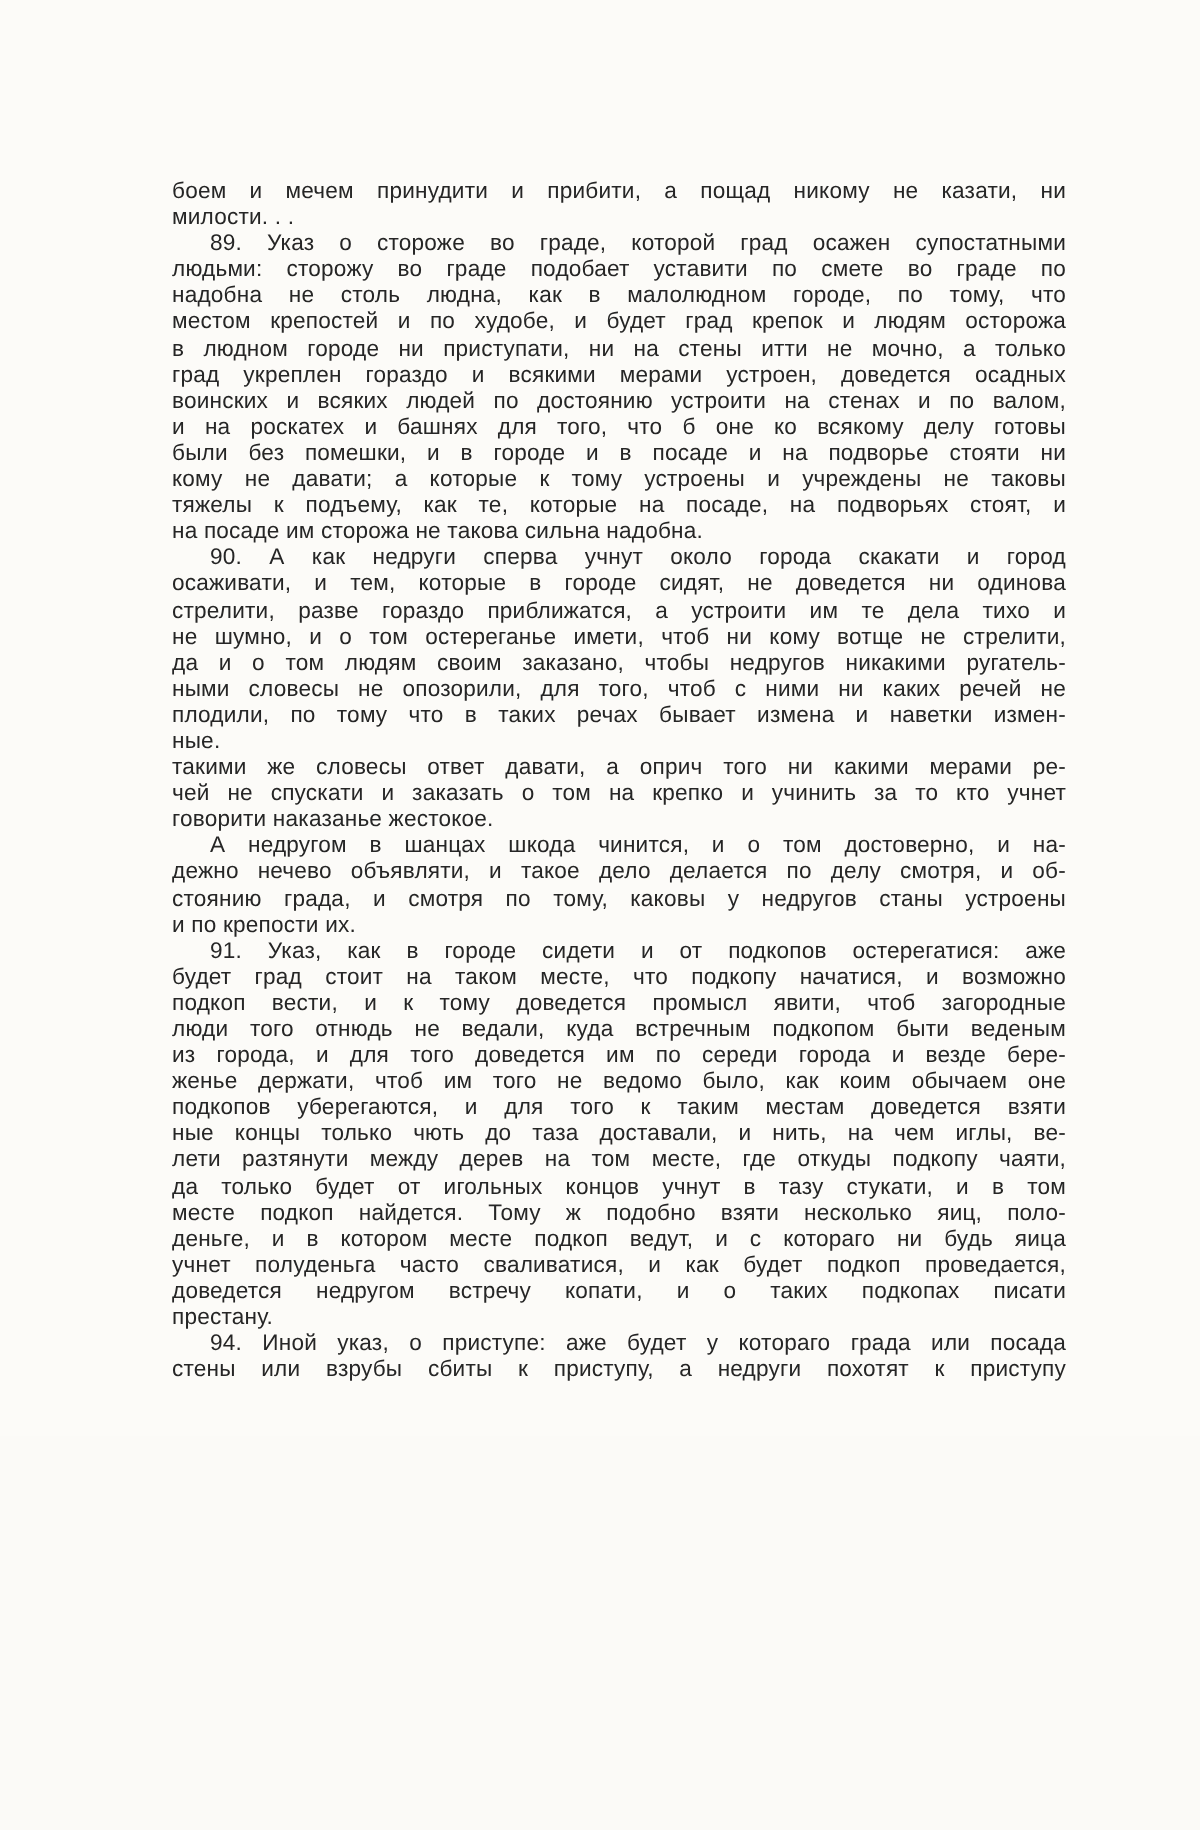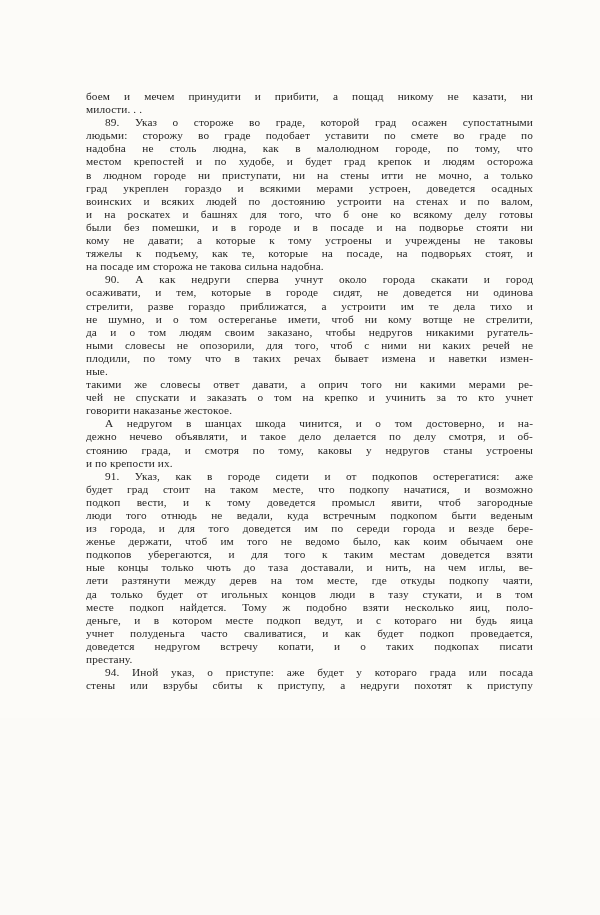--- a/index.html
+++ b/index.html
@@ -6,21 +6,21 @@
     margin: 0;
     padding: 0;
     background: #fbfaf7;
   }
   .page {
     position: relative;
     width: 600px;
     height: 718px;
     background: #fcfbf8;
     overflow: hidden;
-    font-family: Liberation Serif, serif;
+    font-family: Liberation Sans, sans-serif;
     color: #262626;
   }
   .text-block {
     position: absolute;
     left: 86px;
     top: 90px;
     width: 447px;
     font-size: 11.3px;
     line-height: 13.1px;
     letter-spacing: 0.1px;
@@ -98,21 +98,21 @@
       <div class="paragraph">
         <div class="line indent-line">91. Указ, как в городе сидети и от подкопов остерегатися: аже</div>
         <div class="line">будет град стоит на таком месте, что подкопу начатися, и возможно</div>
         <div class="line">подкоп вести, и к тому доведется промысл явити, чтоб загородные</div>
         <div class="line">люди того отнюдь не ведали, куда встречным подкопом быти веденым</div>
         <div class="line">из города, и для того доведется им по середи города и везде бере-</div>
         <div class="line">женье держати, чтоб им того не ведомо было, как коим обычаем оне</div>
         <div class="line">подкопов уберегаются, и для того к таким местам доведется взяти</div>
         <div class="line">ные концы только чють до таза доставали, и нить, на чем иглы, ве-</div>
         <div class="line">лети разтянути между дерев на том месте, где откуды подкопу чаяти,</div>
-        <div class="line">да только будет от игольных концов люди в тазу стукати, и в том</div>
+        <div class="line">да только будет от игольных концов учнут в тазу стукати, и в том</div>
         <div class="line">месте подкоп найдется. Тому ж подобно взяти несколько яиц, поло-</div>
         <div class="line">деньге, и в котором месте подкоп ведут, и с котораго ни будь яица</div>
         <div class="line">учнет полуденьга часто сваливатися, и как будет подкоп проведается,</div>
         <div class="line">доведется недругом встречу копати, и о таких подкопах писати</div>
         <div class="line last-line">престану.</div>
       </div>
       <div class="paragraph">
         <div class="line indent-line">94. Иной указ, о приступе: аже будет у котораго града или посада</div>
         <div class="line">стены или взрубы сбиты к приступу, а недруги похотят к приступу</div>
       </div>

